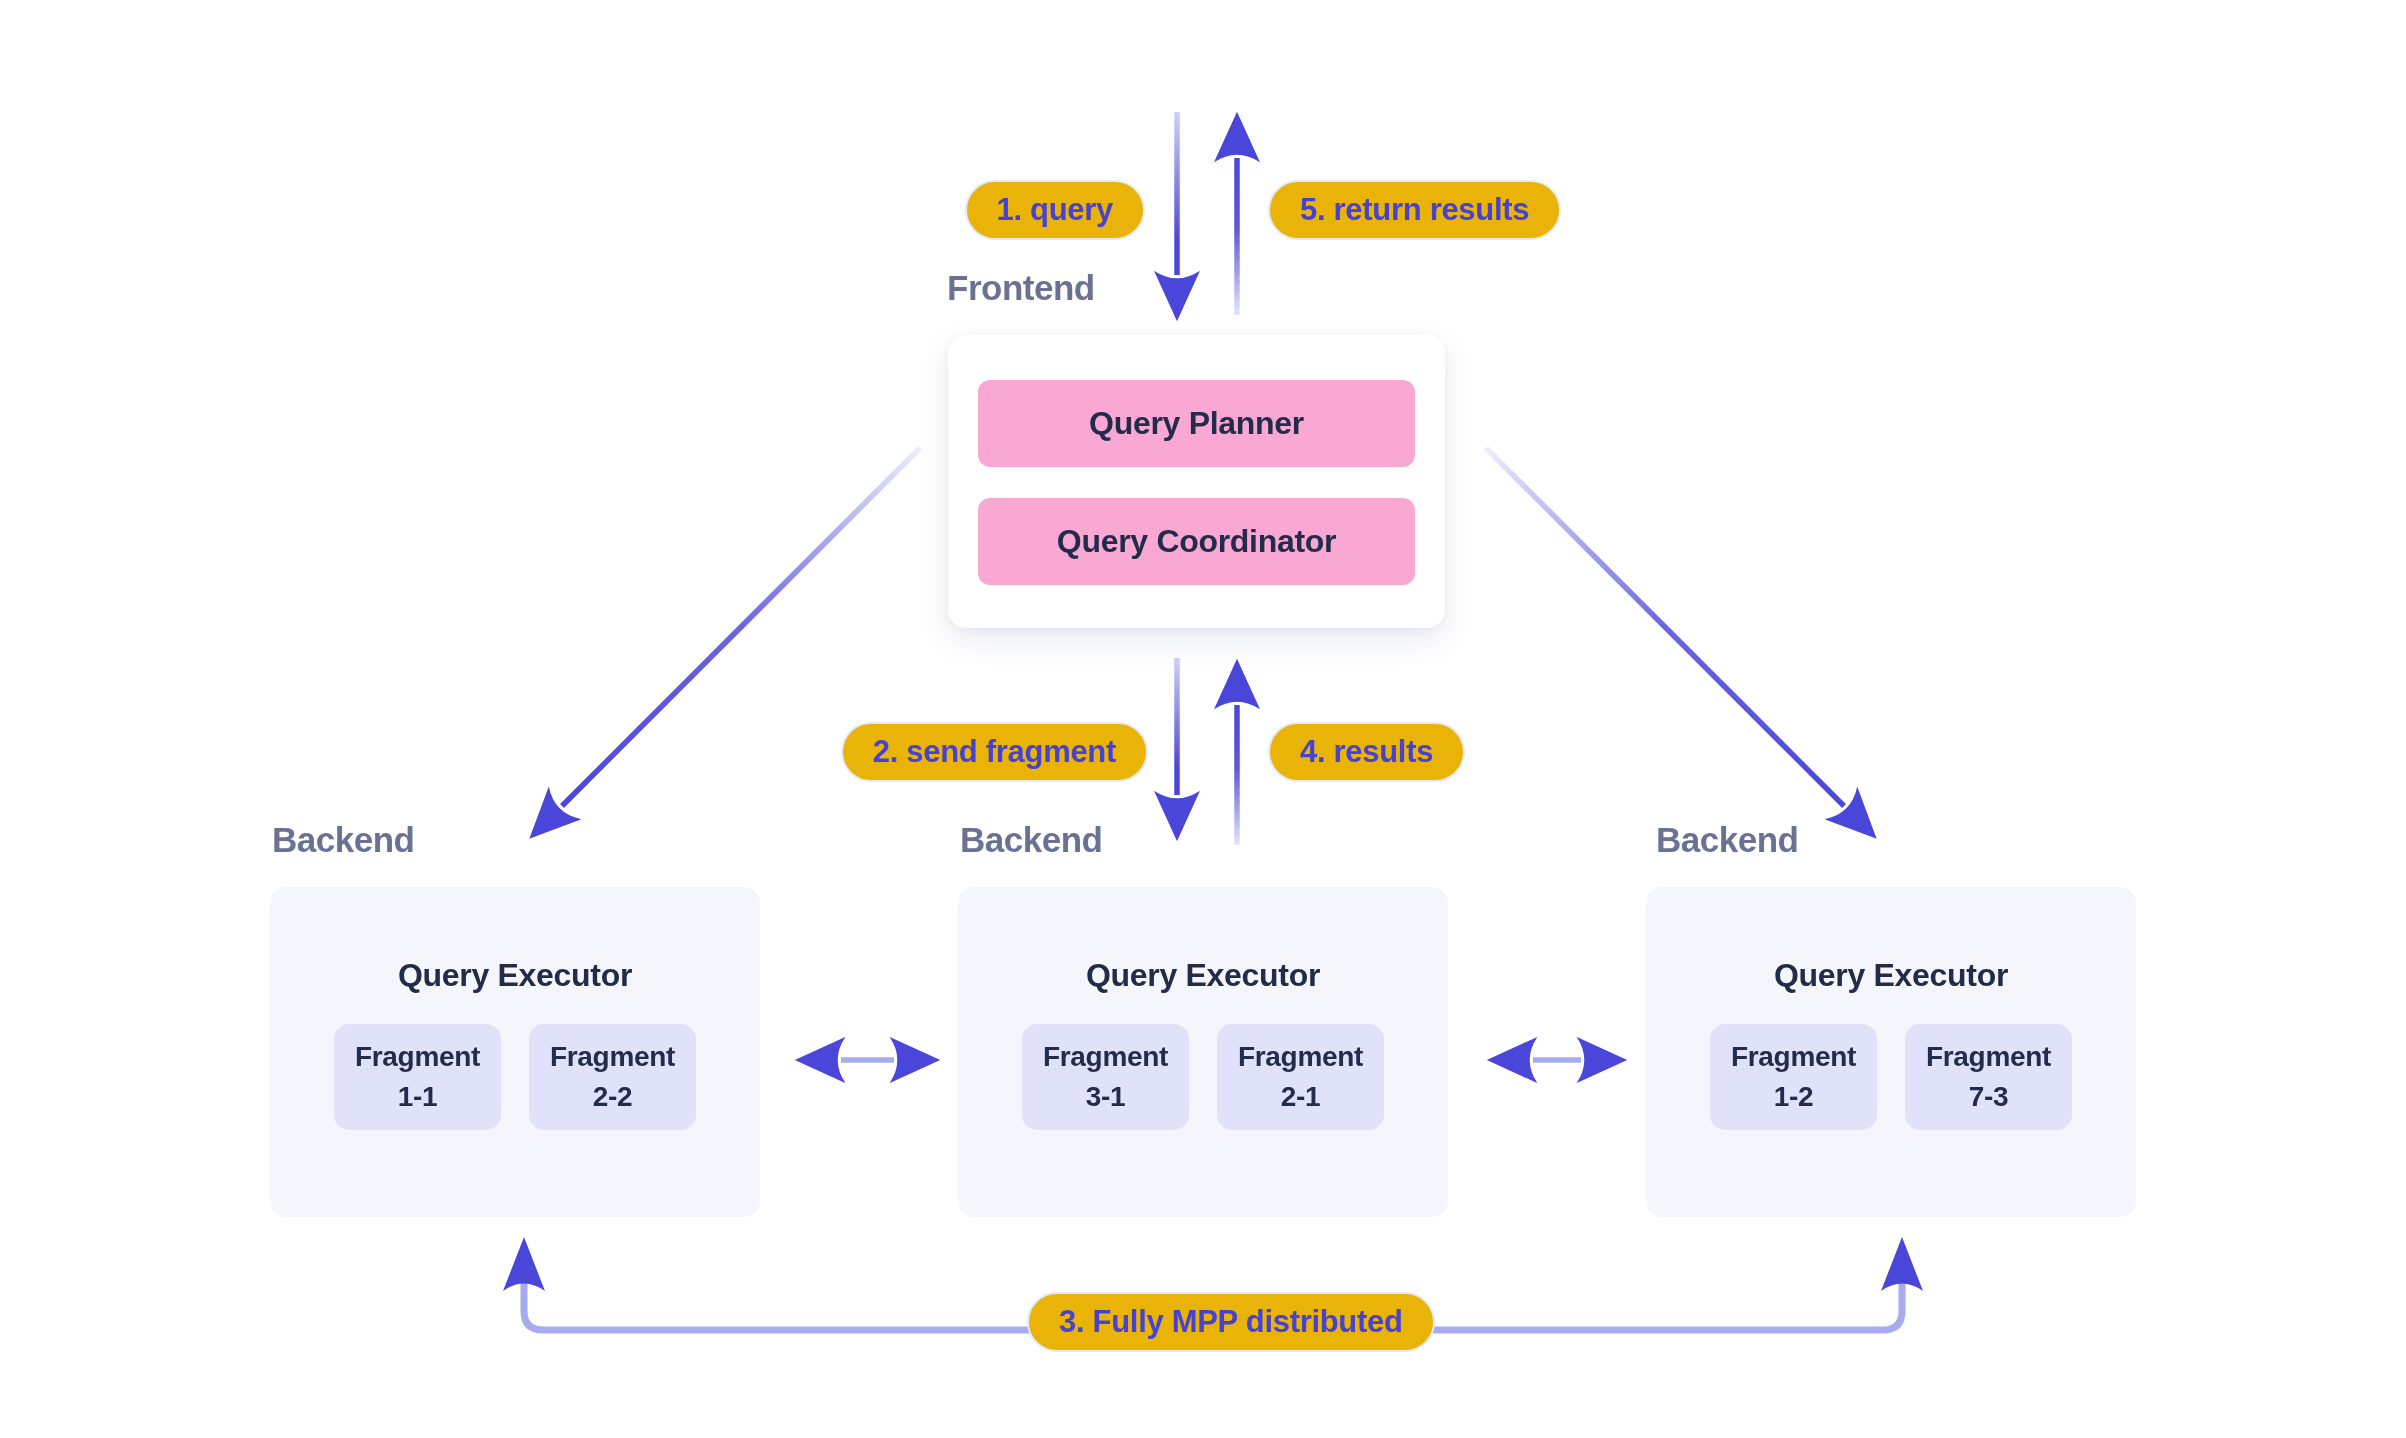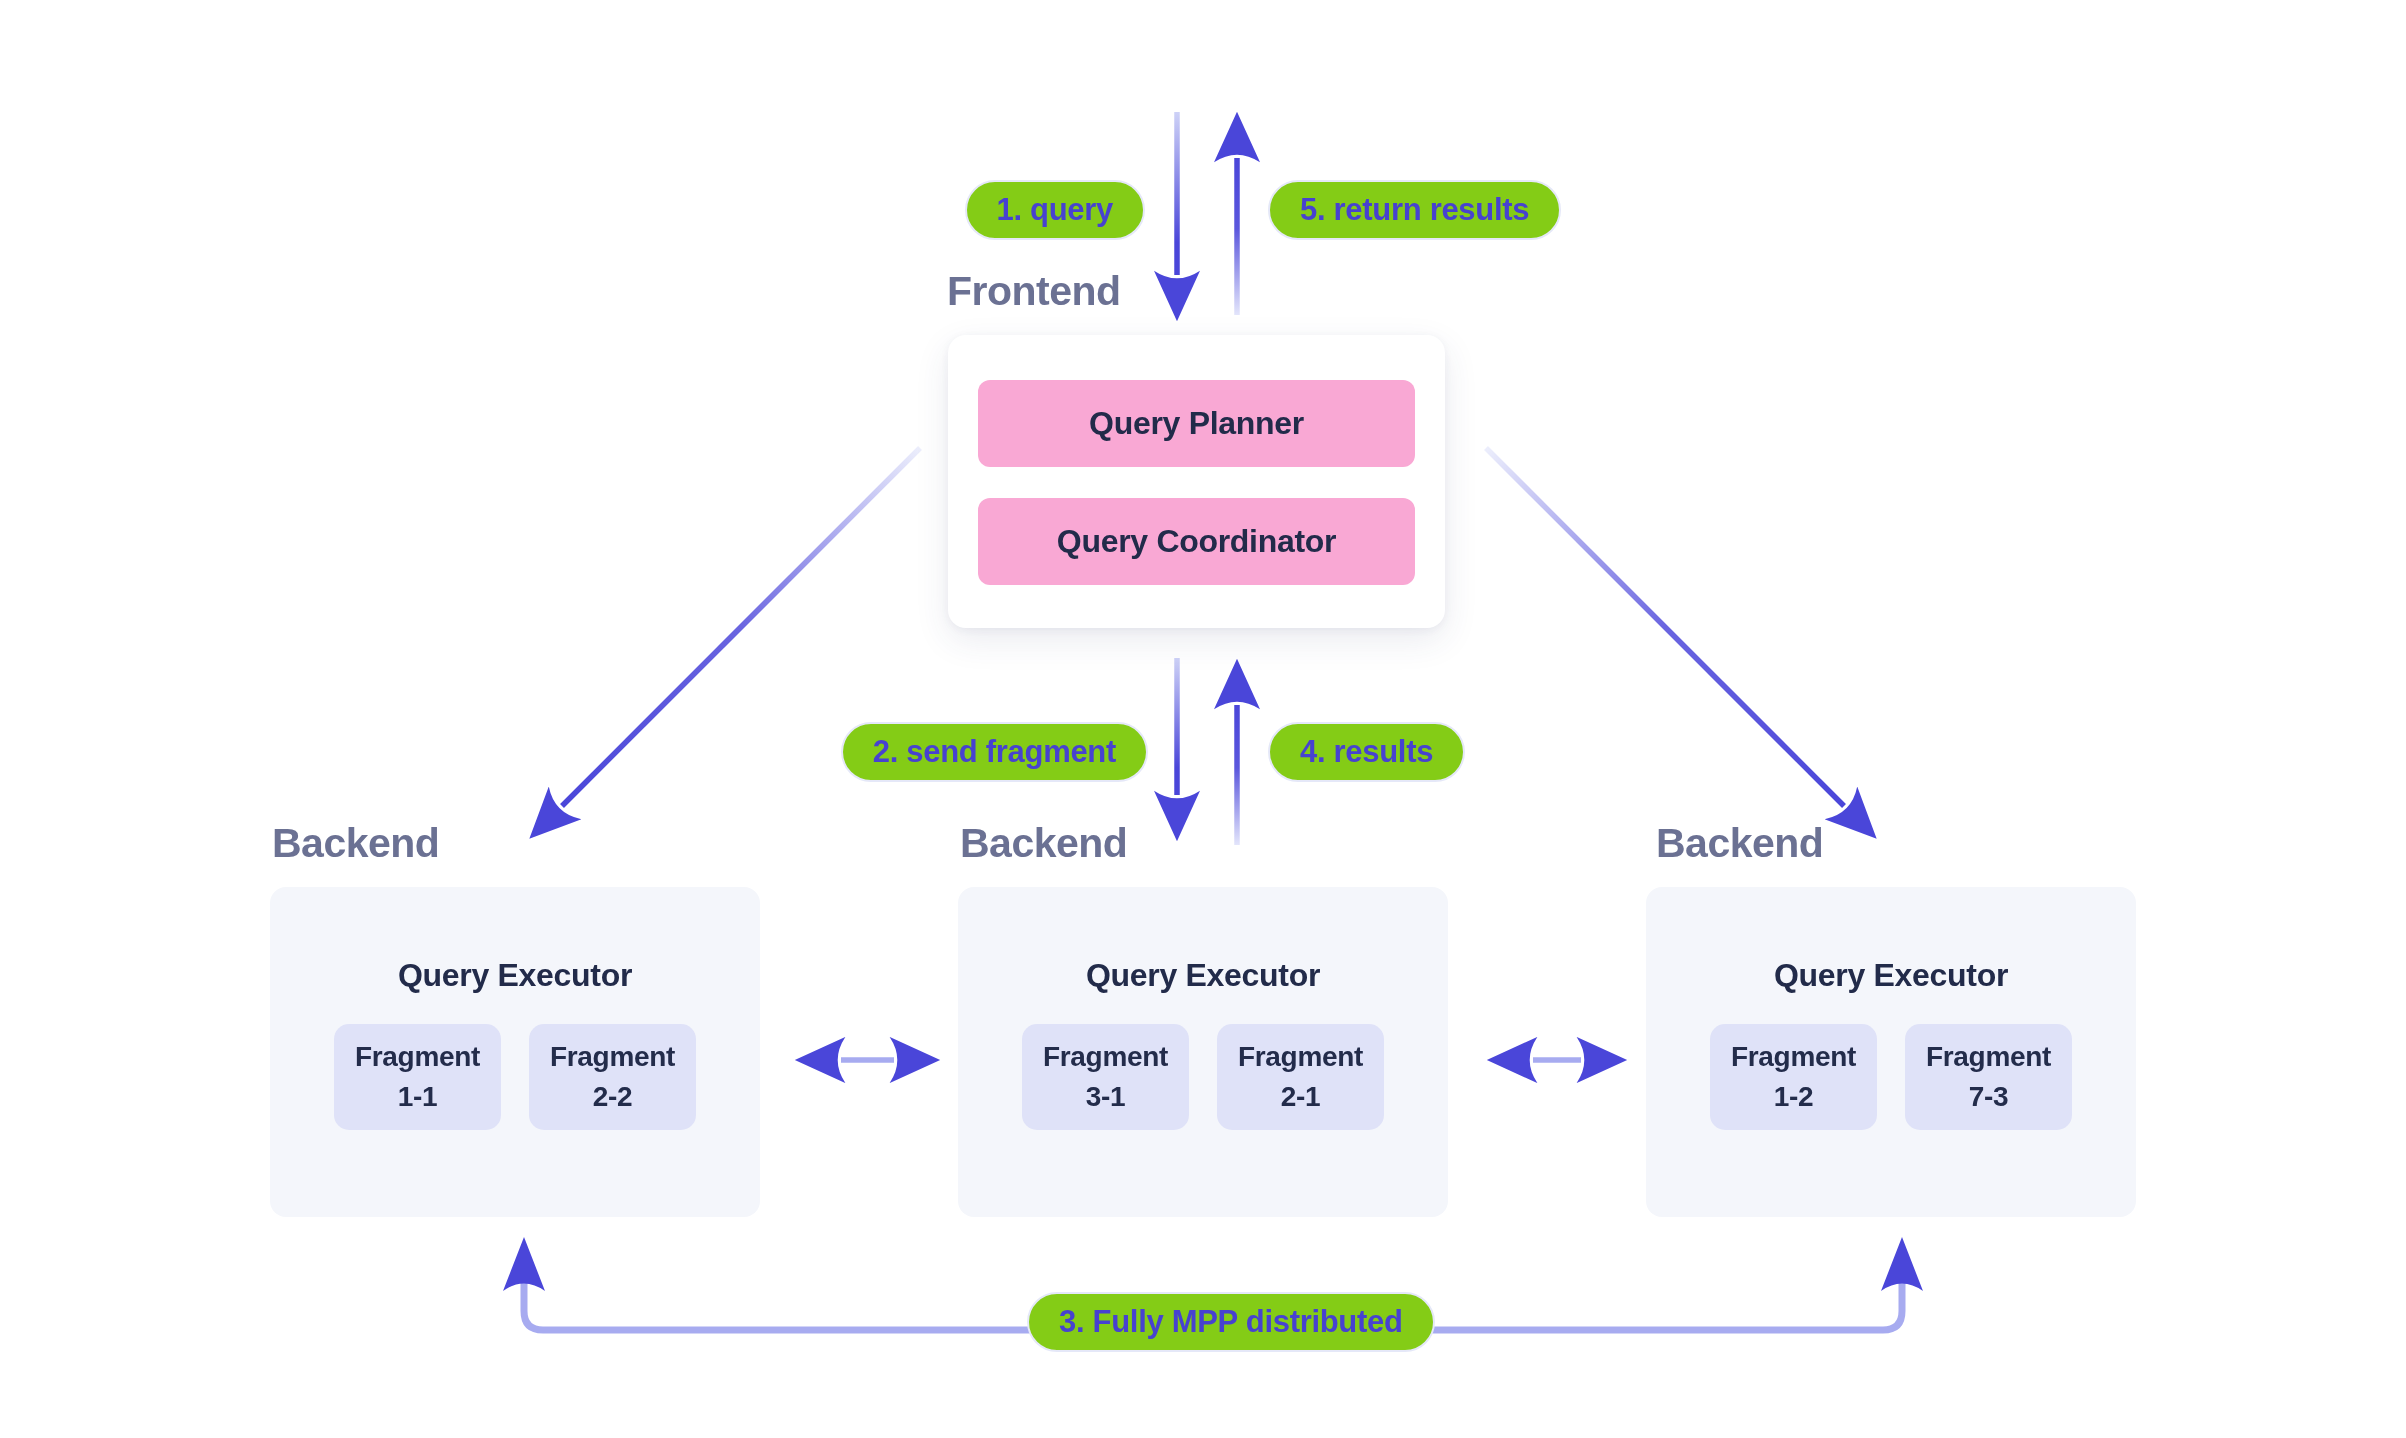--- a/index.html
+++ b/index.html
@@ -3,26 +3,26 @@
 <meta charset="utf-8">
 <style>
   html,body{margin:0;padding:0;background:#ffffff;}
   .stage{
     position:relative;width:2406px;height:1438px;overflow:hidden;background:#ffffff;
     font-family:"Liberation Sans",sans-serif;
   }
   .arrow-layer{position:absolute;left:0;top:0;width:2406px;height:1438px;}
   .pill{
     position:absolute;display:inline-block;box-sizing:border-box;
-    background:#84cc16;border:2px solid #e5e8f8;border-radius:999px;
+    background:#eab308;border:2px solid #e5e8f8;border-radius:999px;
     padding:10px 30px;font-size:31px;font-weight:700;color:#4742d0;
     letter-spacing:-0.3px;white-space:nowrap;
   }
   .section-heading{
-    position:absolute;font-size:41px;font-weight:700;color:#6b7193;letter-spacing:-0.5px;
+    position:absolute;font-size:35px;font-weight:700;color:#6b7193;letter-spacing:-0.5px;
   }
   .frontend-card{
     position:absolute;left:948px;top:335px;width:497px;height:293px;box-sizing:border-box;
     background:#ffffff;border-radius:18px;padding:45px 30px 43px 30px;
     box-shadow:0 12px 34px rgba(45,55,110,0.10), 0 2px 8px rgba(45,55,110,0.06);
     display:flex;flex-direction:column;gap:31px;
   }
   .fe-component{
     height:87px;background:#f9a8d4;border-radius:12px;
     display:flex;align-items:center;justify-content:center;

